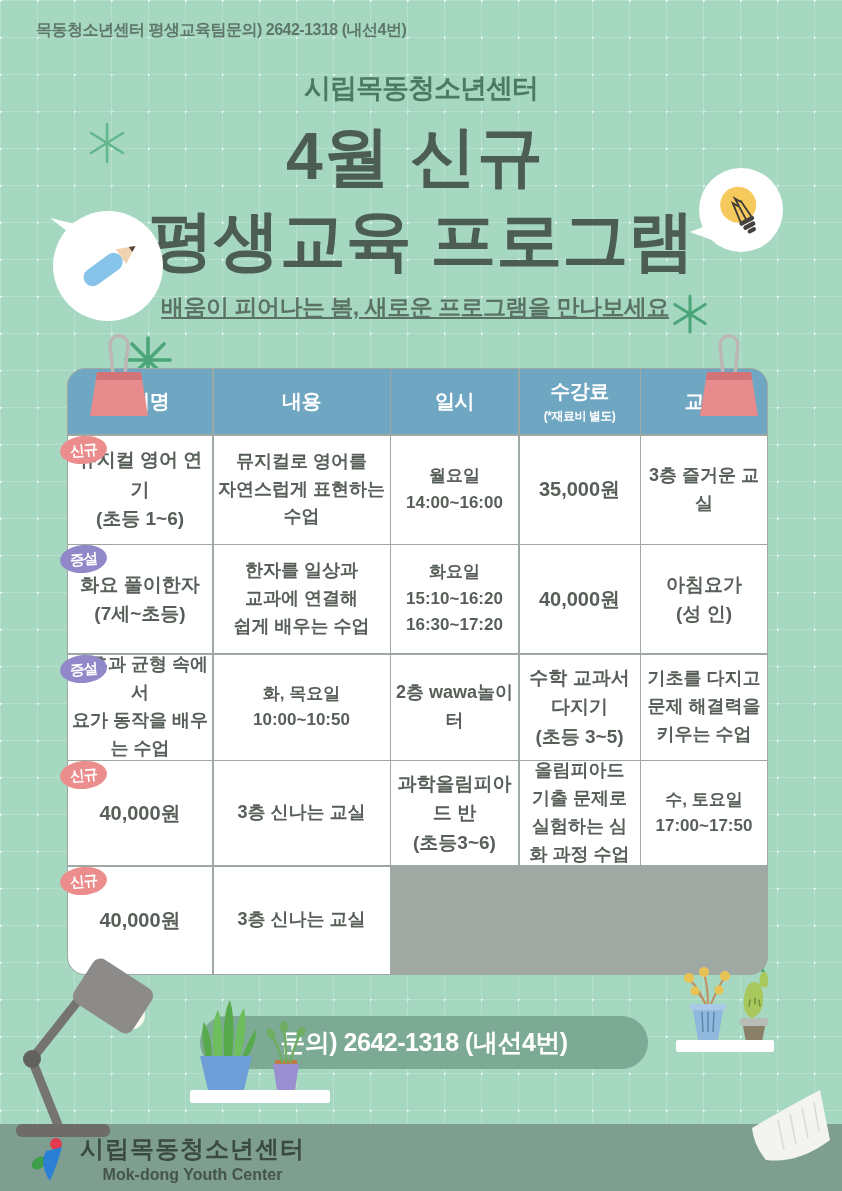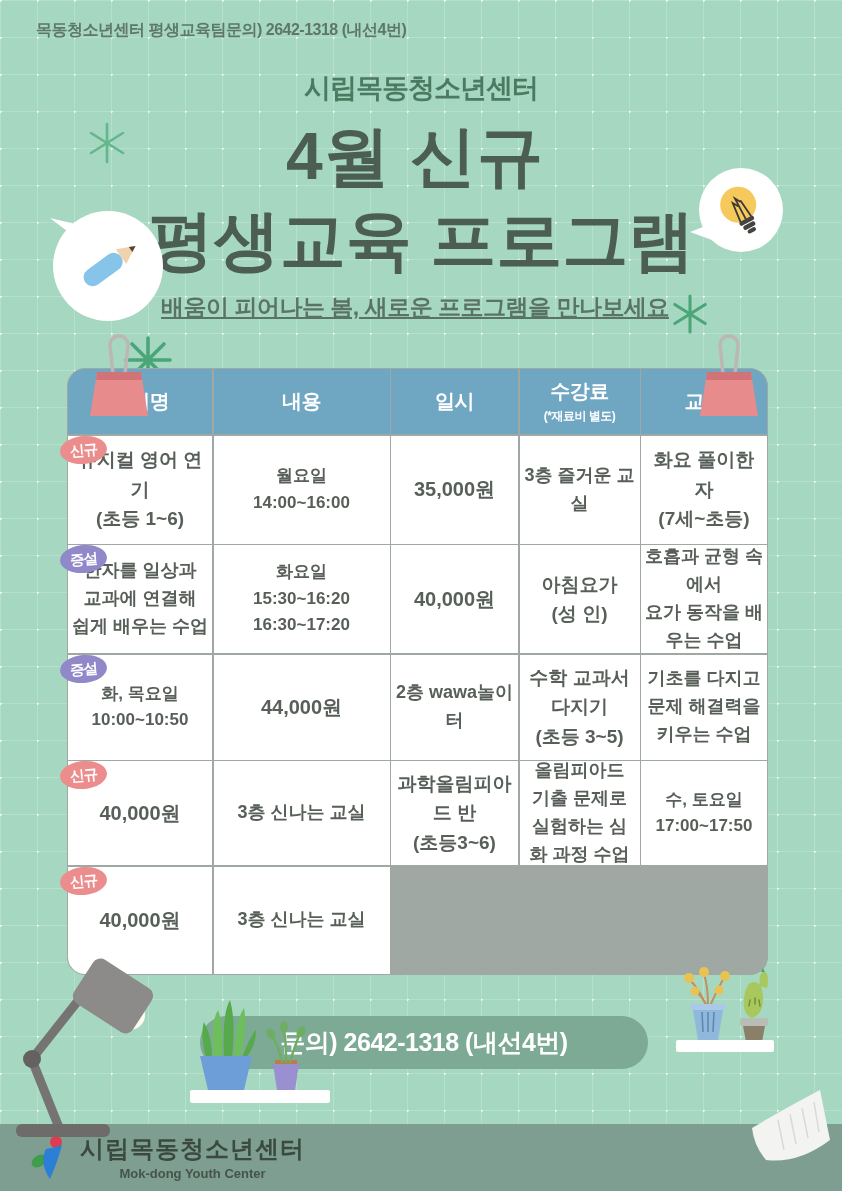--- a/index.html
+++ b/index.html
@@ -61,21 +61,21 @@
   
   .pill{
     position:absolute;left:200px;top:1016px;width:448px;height:53px;border-radius:27px;
     background:#7caa95;display:flex;align-items:center;justify-content:center;
     color:#fff;font-size:25px;font-weight:900;letter-spacing:-.5px;
   }
   .band{position:absolute;left:0;top:1124px;width:842px;height:67px;background:#7d9e90;}
   .logo{position:absolute;left:30px;top:1133px;display:flex;align-items:center;gap:8px;}
   .logoText{display:flex;flex-direction:column;align-items:center;}
   .logoKr{color:#3b4a41;font-size:24px;font-weight:900;letter-spacing:1px;}
-  .logoEn{color:#45544b;font-size:13px;font-weight:bold;margin-top:1px;}
+  .logoEn{color:#45544b;font-size:16px;font-weight:bold;margin-top:1px;}
 </style>
 </head>
 <body>
 
 <div class="poster">
 
   <div class="topbar">
     <span>목동청소년센터 평생교육팀</span>
     <span>문의) 2642-1318 (내선4번)</span>
   </div>
@@ -152,42 +152,43 @@
       <div class="cell th">내용</div>
       <div class="cell th">일시</div>
       <div class="cell th">
         <span>수강료</span>
         <span class="sub">(*재료비 별도)</span>
       </div>
       <div class="cell th">교실</div>
 
       <div class="cell td name">뮤지컬 영어 연기
 (초등 1~6)</div>
+      <div class="cell td desc">뮤지컬로 영어를
+자연스럽게 표현하는 수업</div>
       <div class="cell td time">월요일
 14:00~16:00</div>
       <div class="cell td fee">35,000원</div>
       <div class="cell td room">3층 즐거운 교실</div>
 
       <div class="cell td name">화요 풀이한자
 (7세~초등)</div>
       <div class="cell td desc">한자를 일상과
 교과에 연결해
 쉽게 배우는 수업</div>
       <div class="cell td time">화요일
-15:30~16:20
+15:10~16:20
 16:30~17:20</div>
       <div class="cell td fee">40,000원</div>
 
       <div class="cell td name">아침요가
 (성 인)</div>
       <div class="cell td desc">호흡과 균형 속에서
 요가 동작을 배우는 수업</div>
       <div class="cell td time">화, 목요일
 10:00~10:50</div>
-      <div class="cell td fee">44,000원</div>
       <div class="cell td room">2층 wawa놀이터</div>
 
       <div class="cell td name">수학 교과서 다지기
 (초등 3~5)</div>
       <div class="cell td desc">기초를 다지고
 문제 해결력을 키우는 수업</div>
       <div class="cell td fee">40,000원</div>
       <div class="cell td room">3층 신나는 교실</div>
 
       <div class="cell td name">과학올림피아드 반

